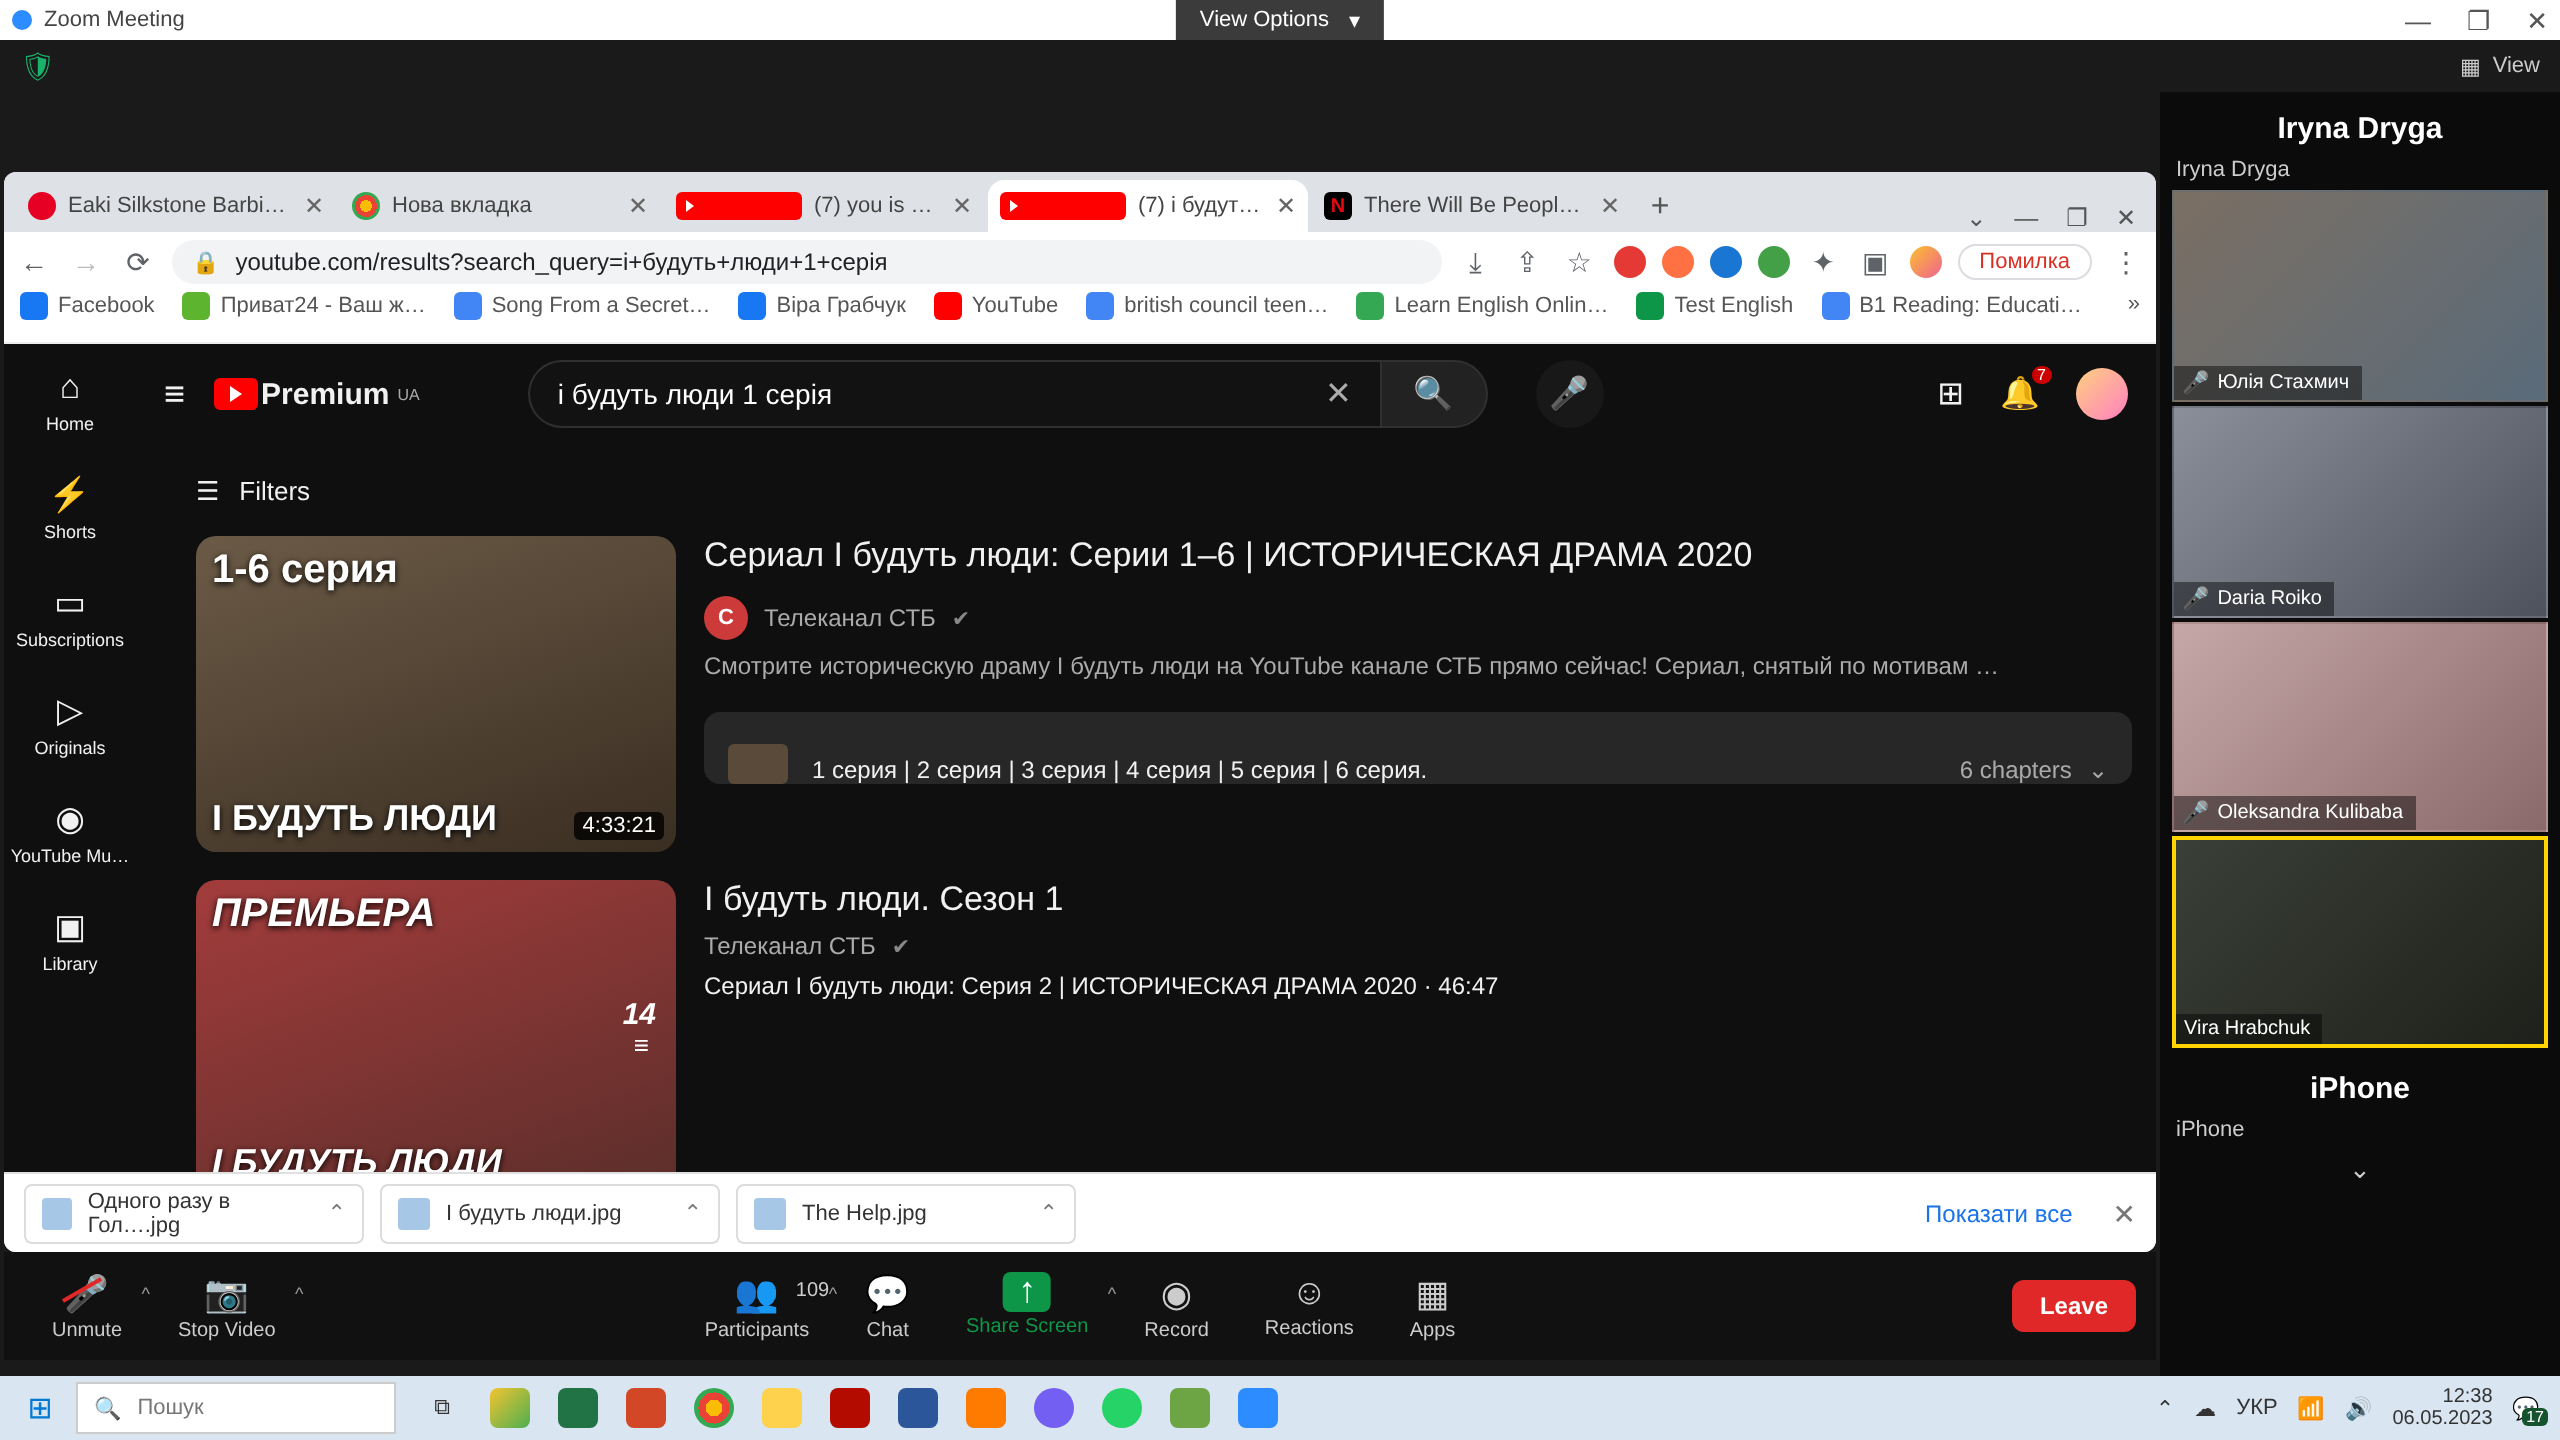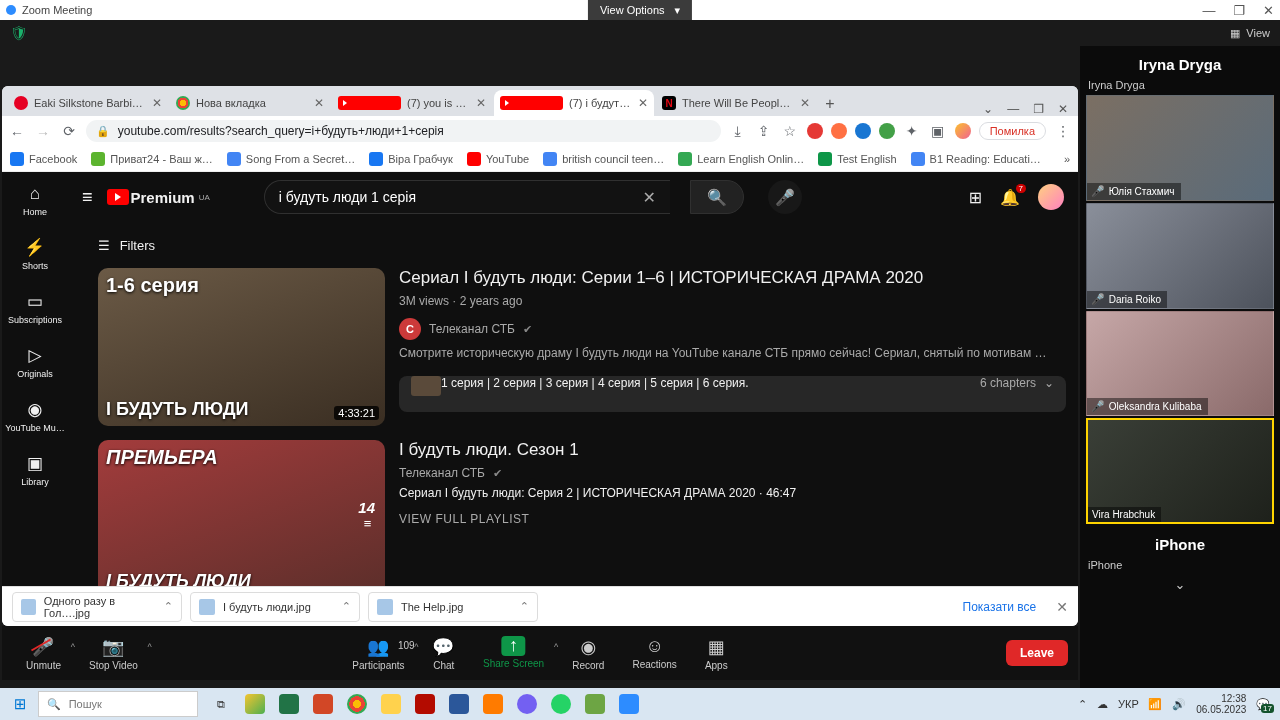--- a/index.html
+++ b/index.html
@@ -66,65 +66,65 @@
   .tab-strip .win-ctrl span{cursor:pointer;}
 
   .addr-bar{height:30px;background:#fff;display:flex;align-items:center;padding:0 6px;gap:8px;font-size:12px;color:#555;}
   .addr-bar .nav-ico{width:18px;text-align:center;cursor:pointer;color:#5f6368;font-size:14px;}
   .url-box{flex:1;height:22px;background:var(--chrome-addr);border-radius:12px;display:flex;align-items:center;padding:0 10px;color:#202124;gap:8px;overflow:hidden;}
   .url-box .lock{font-size:11px;color:#5f6368;}
   .ext-icons{display:flex;gap:8px;align-items:center;}
   .ext-icons .i{width:16px;height:16px;border-radius:50%;}
   .err-btn{border:1px solid #dadce0;border-radius:12px;padding:2px 10px;font-size:11px;color:#d93025;cursor:pointer;}
 
-  .bookmarks{height:26px;background:#fff;border-bottom:1px solid #eee;display:flex;align-items:center;padding:0 8px;gap:14px;font-size:11px;color:#555;overflow:hidden;}
+  .bookmarks{height:26px;background:#fff;border-bottom:1px solid #eee;display:flex;align-items:flex-start;padding:0 8px;gap:14px;font-size:11px;color:#555;overflow:hidden;}
   .bm{display:flex;align-items:center;gap:5px;cursor:pointer;white-space:nowrap;}
   .bm .bfav{width:14px;height:14px;border-radius:3px;flex-shrink:0;}
 
   
   .yt{flex:1;background:var(--yt-dark);color:var(--yt-text);display:flex;overflow:hidden;}
   .yt-side{width:66px;display:flex;flex-direction:column;align-items:center;padding-top:4px;gap:4px;}
   .yt-side .s{display:flex;flex-direction:column;align-items:center;gap:3px;width:60px;padding:8px 0;border-radius:8px;cursor:pointer;}
   .yt-side .s .ic{font-size:17px;}
   .yt-side .s .lb{font-size:9px;color:#f1f1f1;text-align:center;}
   .yt-main{flex:1;display:flex;flex-direction:column;min-width:0;}
   .yt-top{height:50px;display:flex;align-items:center;padding:0 14px;gap:14px;}
   .yt-top .burger{font-size:18px;cursor:pointer;}
   .yt-logo{display:flex;align-items:center;gap:2px;font-weight:700;font-size:15px;}
   .yt-logo .box{width:22px;height:16px;background:var(--yt-red);border-radius:3px;position:relative;}
   .yt-logo .box::after{content:"";position:absolute;left:8px;top:4px;border-left:6px solid #fff;border-top:4px solid transparent;border-bottom:4px solid transparent;}
   .yt-logo sup{font-size:8px;font-weight:400;color:#aaa;margin-left:2px;}
-  .yt-search-wrap{flex:0 1 480px;display:flex;height:34px;margin-left:40px;gap:20px;}
+  .yt-search-wrap{flex:0 1 480px;display:flex;height:34px;margin-left:40px;}
   .yt-search{flex:1;background:#121212;border:1px solid #303030;border-right:none;border-radius:18px 0 0 18px;padding:0 14px;display:flex;align-items:center;font-size:14px;color:#fff;gap:8px;}
   .yt-search .clear{margin-left:auto;color:#aaa;cursor:pointer;font-size:16px;}
   .yt-sbtn{width:54px;background:#222222;border:1px solid #303030;border-radius:0 18px 18px 0;display:flex;align-items:center;justify-content:center;cursor:pointer;}
   .yt-mic{width:34px;height:34px;margin-left:10px;background:#181818;border-radius:50%;display:flex;align-items:center;justify-content:center;cursor:pointer;}
   .yt-right-ico{margin-left:auto;display:flex;gap:18px;align-items:center;}
   .yt-right-ico .ri{font-size:16px;cursor:pointer;position:relative;}
   .yt-right-ico .badge{position:absolute;top:-4px;right:-6px;background:#cc0000;color:#fff;font-size:8px;padding:0 3px;border-radius:6px;}
   .yt-right-ico .avatar{width:26px;height:26px;border-radius:50%;background:linear-gradient(135deg,#ffd080,#ff80c0);}
 
   .yt-filters{height:46px;display:flex;align-items:center;padding-left:30px;gap:10px;font-size:13px;color:#f1f1f1;cursor:pointer;}
   .yt-results{flex:1;overflow:hidden;padding:0 12px 0 30px;}
   .result{display:flex;gap:14px;margin-bottom:14px;}
-  .thumb{width:287px;height:158px;border-radius:10px;background:linear-gradient(160deg,#6b5a46 0%,#3a2e22 100%);position:relative;flex-shrink:0;color:#fff;}
+  .thumb{width:240px;height:158px;border-radius:10px;background:linear-gradient(160deg,#6b5a46 0%,#3a2e22 100%);position:relative;flex-shrink:0;color:#fff;}
   .thumb .ov1{position:absolute;left:8px;top:6px;font-weight:900;font-size:20px;text-shadow:0 1px 3px #000;}
   .thumb .ov2{position:absolute;left:8px;bottom:6px;font-weight:900;font-size:18px;text-shadow:0 1px 3px #000;}
   .thumb .dur{position:absolute;right:6px;bottom:6px;background:rgba(0,0,0,0.8);font-size:11px;padding:1px 4px;border-radius:3px;}
   .thumb2{background:linear-gradient(160deg,#a33c3c 0%,#5b2e2a 100%);font-style:italic;}
   .thumb .count{position:absolute;right:10px;top:60px;font-size:15px;font-weight:700;text-align:center;line-height:1;}
   .thumb .count .bars{font-size:13px;letter-spacing:-2px;}
   .meta{flex:1;min-width:0;display:flex;flex-direction:column;gap:6px;}
   .meta .title{font-size:17px;font-weight:500;color:#f1f1f1;}
   .meta .views{font-size:12px;color:var(--yt-subtext);}
   .meta .chan{display:flex;align-items:center;gap:8px;font-size:12px;color:var(--yt-subtext);margin-top:4px;}
   .meta .chan .cava{width:22px;height:22px;border-radius:50%;background:#cc3a3a;display:flex;align-items:center;justify-content:center;color:#fff;font-size:11px;font-weight:700;}
   .meta .chan .ver{font-size:11px;color:#888;}
   .meta .desc{font-size:12px;color:var(--yt-subtext);white-space:nowrap;overflow:hidden;text-overflow:ellipsis;}
-  .chapter-bar{margin-top:10px;height:36px;background:#272727;border-radius:8px;display:flex;align-items:flex-start;padding:0 12px;font-size:12px;color:#f1f1f1;}
+  .chapter-bar{margin-top:10px;height:36px;background:#272727;border-radius:8px;display:flex;align-items:flex-end;padding:0 12px;font-size:12px;color:#f1f1f1;gap:12px;}
   .chapter-bar .cthumb{width:30px;height:20px;background:#5a4a3a;border-radius:3px;}
   .chapter-bar .more{margin-left:auto;color:#aaa;display:flex;align-items:center;gap:8px;}
   .meta .ep{font-size:12px;color:#f1f1f1;}
   .meta .vfp{font-size:12px;color:#aaa;letter-spacing:0.5px;margin-top:6px;cursor:pointer;}
 
   
   .dl-shelf{height:40px;background:#fff;display:flex;align-items:center;padding:0 10px;gap:8px;border-top:1px solid #e0e0e0;}
   .dl{flex:0 0 170px;height:30px;border:1px solid #dcdcdc;border-radius:4px;display:flex;align-items:center;padding:0 8px;font-size:11px;color:#333;gap:8px;}
   .dl .fi{width:16px;height:16px;background:#a7c7e7;border-radius:2px;}
   .dl .drop{margin-left:auto;color:#777;}
@@ -350,21 +350,20 @@
           <div class="yt-results">
 
             <div class="result">
               <div class="thumb">
                 <div class="ov1">1-6 серия</div>
                 <div class="ov2">І БУДУТЬ ЛЮДИ</div>
                 <div class="dur">4:33:21</div>
               </div>
               <div class="meta">
                 <div class="title">Сериал І будуть люди: Серии 1–6 | ИСТОРИЧЕСКАЯ ДРАМА 2020</div>
-                <div class="views"><span>3M views</span> · <span>2 years ago</span></div>
                 <div class="chan">
                   <span class="cava">C</span>
                   <span>Телеканал СТБ</span>
                   <span class="ver">✔</span>
                 </div>
                 <div class="desc">Смотрите историческую драму І будуть люди на YouTube канале СТБ прямо сейчас! Сериал, снятый по мотивам …</div>
                 <div class="chapter-bar">
                   <span class="cthumb"></span>
                   <span>1 серия | 2 серия | 3 серия | 4 серия | 5 серия | 6 серия.</span>
                   <div class="more">
@@ -381,21 +380,20 @@
                 <div class="ov2">І БУДУТЬ ЛЮДИ</div>
                 <div class="count"><span>14</span><br><span class="bars">≡</span></div>
               </div>
               <div class="meta">
                 <div class="title">І будуть люди. Сезон 1</div>
                 <div class="chan" style="margin-top:0">
                   <span>Телеканал СТБ</span>
                   <span class="ver">✔</span>
                 </div>
                 <div class="ep">Сериал І будуть люди: Серия 2 | ИСТОРИЧЕСКАЯ ДРАМА 2020 · 46:47</div>
-                <div class="vfp">VIEW FULL PLAYLIST</div>
               </div>
             </div>
           </div>
         </div>
       </div>
 
       <div class="dl-shelf">
         <div class="dl">
             <span class="fi"></span>
             <span>Одного разу в Гол….jpg</span>

